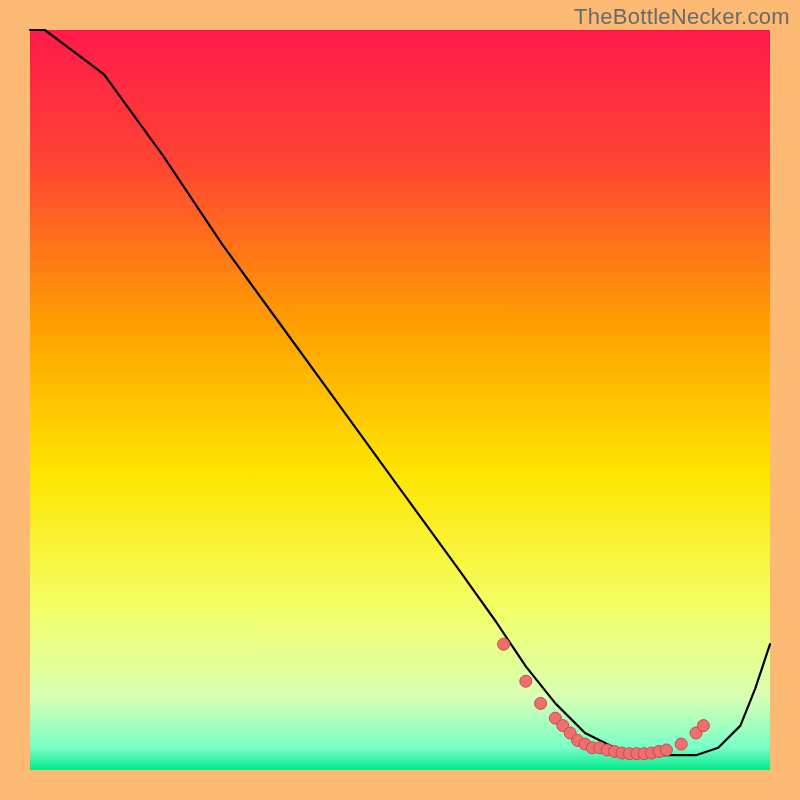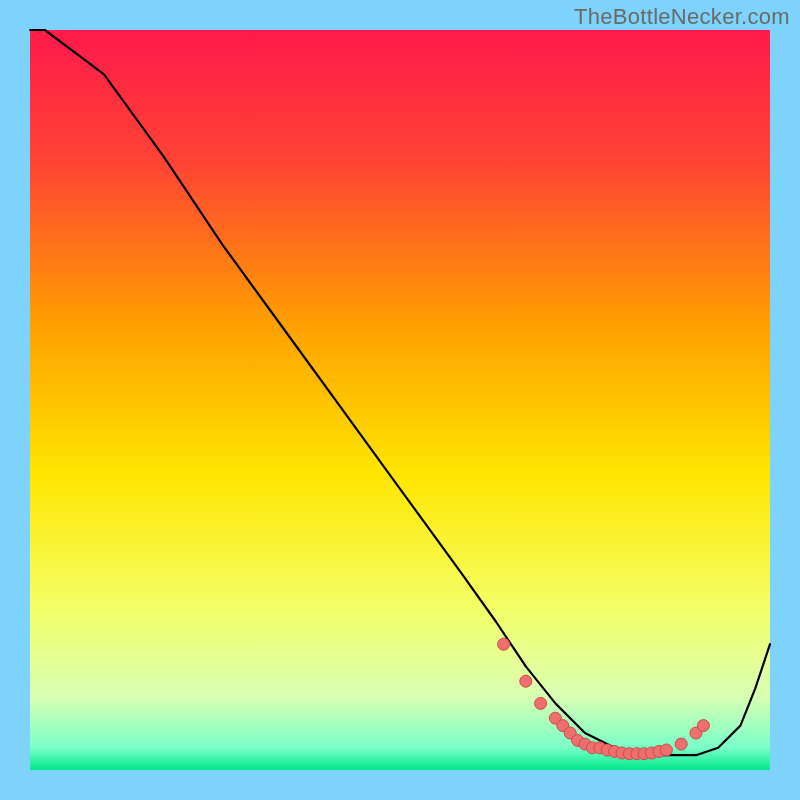--- a/index.html
+++ b/index.html
@@ -8,21 +8,21 @@
     width: 800px;
     height: 800px;
     background: #000;
     font-family: Arial, Helvetica, sans-serif;
     overflow: hidden;
   }
   .frame {
     position: relative;
     width: 800px;
     height: 800px;
-    background: #7dd3fc;
+    background: #fdba74;
   }
   .watermark {
     position: absolute;
     top: 4px;
     right: 10px;
     color: #6a6a6a;
     font-size: 22px;
     font-weight: 500;
     letter-spacing: 0.3px;
     user-select: none;

